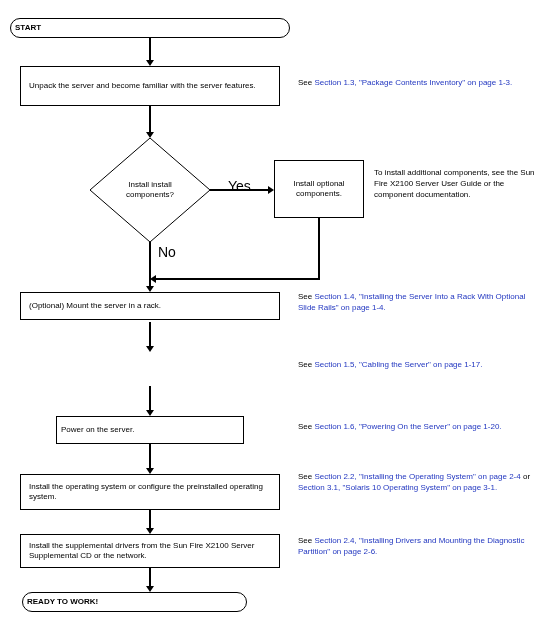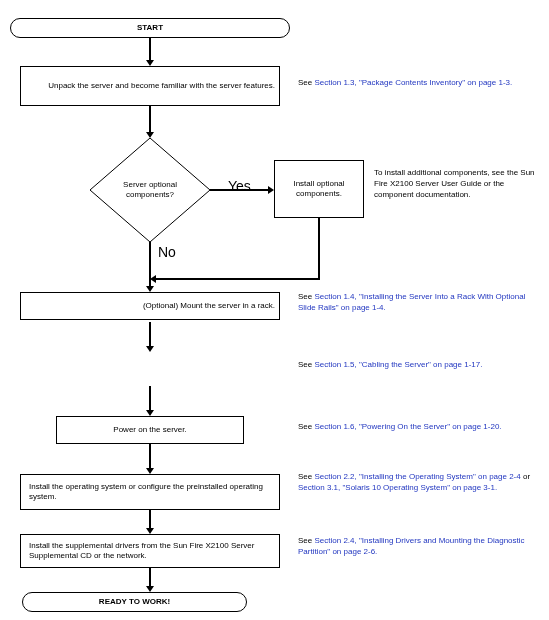--- a/index.html
+++ b/index.html
@@ -1,18 +1,18 @@
 <!DOCTYPE html>
 <html><head>
 <meta charset="utf-8">
 <style>
   html,body{margin:0;padding:0;background:#fff;font-family:Verdana,Arial,sans-serif;font-size:8px;color:#000}
   .page{position:relative;width:549px;height:620px}
-  .box{position:absolute;border:1px solid #000;background:#fff;display:flex;align-items:center;justify-content:center;text-align:center;padding:4px;box-sizing:border-box;line-height:1.3}
-  .box.left{text-align:left;justify-content:flex-end;padding-left:8px;}
+  .box{position:absolute;border:1px solid #000;background:#fff;display:flex;align-items:center;justify-content:flex-start;text-align:center;padding:4px;box-sizing:border-box;line-height:1.3}
+  .box.left{text-align:left;justify-content:flex-start;padding-left:8px;}
   .terminator{border-radius:999px;font-weight:bold}
   .diamond{position:absolute;width:0;height:0}
   .diamond svg{position:absolute;left:0;top:0}
   .diamond .dlabel{position:absolute;display:flex;align-items:center;justify-content:center;text-align:center;line-height:1.25}
   .arrow-line{position:absolute;background:#000}
   .arrow-head{position:absolute;width:0;height:0}
   .ah-down{border-left:4px solid transparent;border-right:4px solid transparent;border-top:6px solid #000}
   .ah-left{border-top:4px solid transparent;border-bottom:4px solid transparent;border-right:6px solid #000}
   .ah-right{border-top:4px solid transparent;border-bottom:4px solid transparent;border-left:6px solid #000}
   .note{position:absolute;font-size:8px;line-height:1.35}
@@ -38,21 +38,21 @@
 </div>
 
 <div class="arrow-line" style="left:149px;top:106px;width:2px;height:26px"></div>
 <div class="arrow-head ah-down" style="left:146px;top:132px"></div>
 
 <div class="diamond" style="left:90px;top:138px">
   <svg width="120" height="104">
         <polygon points="60,0 120,52 60,104 0,52" fill="#fff" stroke="#000" stroke-width="1"></polygon>
       </svg>
   <div class="dlabel" style="left:20px;top:32px;width:80px;height:40px">
-    <span>Server optional components?</span>
+    <span>Install install components?</span>
   </div>
 </div>
 
 <div class="edge-label" style="left:228px;top:178px">Yes</div>
 <div class="arrow-line" style="left:210px;top:189px;height:2px;width:58px"></div>
 <div class="arrow-head ah-right" style="left:268px;top:186px"></div>
 
 <div class="box" style="left:274px;top:160px;width:90px;height:58px">
   <span>Install optional components.</span>
 </div>

